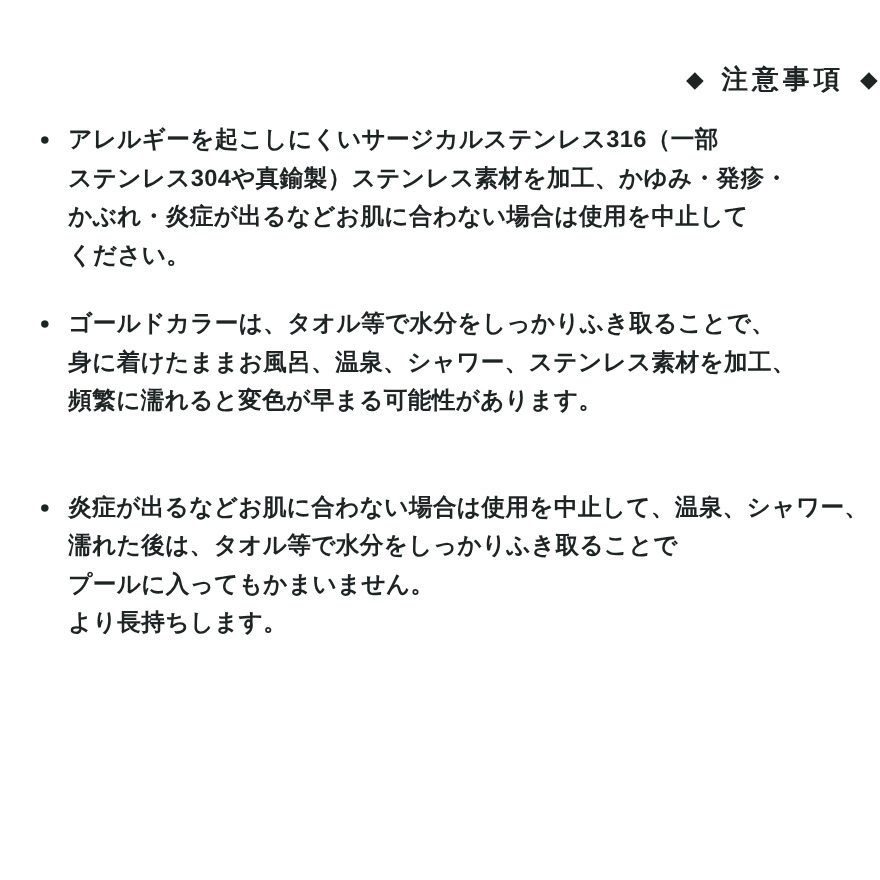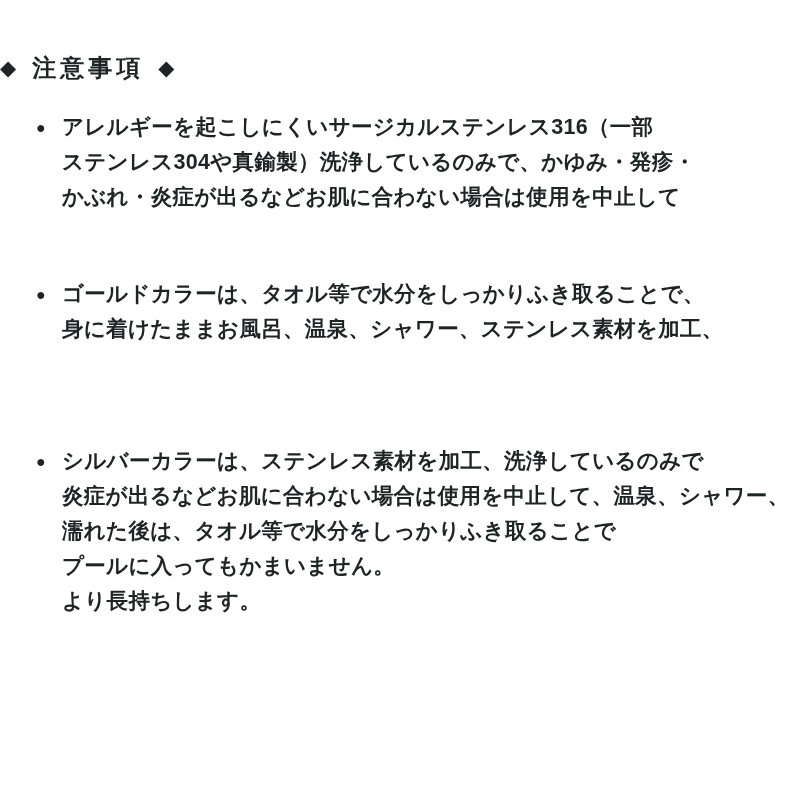--- a/index.html
+++ b/index.html
@@ -18,23 +18,23 @@
     position: relative;
     width: 800px;
     height: 800px;
     background: #ffffff;
   }
   .title {
     position: absolute;
     top: 54px;
     left: 0;
     width: 100%;
-    text-align: left;
+    text-align: right;
     font-size: 24px;
-    line-height: 28px;
+    line-height: 38px;
     font-weight: 700;
     letter-spacing: 2px;
     white-space: nowrap;
   }
   .title .diamond {
     font-size: 21px;
     vertical-align: 1px;
   }
   .title .title-text {
     margin: 0 14px;
@@ -70,37 +70,38 @@
 <div class="page">
 
   <div class="title">
     <span class="diamond">◆</span><span class="title-text">注意事項</span><span class="diamond">◆</span>
   </div>
 
   <div class="note note-1">
     <div class="bullet">●</div>
     <div class="lines">
       <div>アレルギーを起こしにくいサージカルステンレス316（一部</div>
-      <div>ステンレス304や真鍮製）洗浄しているのみで、かゆみ・発疹・</div>
+      <div>ステンレス304や真鍮製）ステンレス素材を加工、かゆみ・発疹・</div>
       <div>かぶれ・炎症が出るなどお肌に合わない場合は使用を中止して</div>
+      <div>ください。</div>
     </div>
   </div>
 
   <div class="note note-2">
     <div class="bullet">●</div>
     <div class="lines">
       <div>ゴールドカラーは、タオル等で水分をしっかりふき取ることで、</div>
       <div>身に着けたままお風呂、温泉、シャワー、ステンレス素材を加工、</div>
+      <div>頻繁に濡れると変色が早まる可能性があります。</div>
     </div>
   </div>
 
   <div class="note note-3">
     <div class="bullet">●</div>
     <div class="lines">
-      <div>シルバーカラーは、ステンレス素材を加工、洗浄しているのみで</div>
       <div>炎症が出るなどお肌に合わない場合は使用を中止して、温泉、シャワー、</div>
       <div>濡れた後は、タオル等で水分をしっかりふき取ることで</div>
       <div>プールに入ってもかまいません。</div>
       <div>より長持ちします。</div>
     </div>
   </div>
 
 </div>
 
 </body></html>

